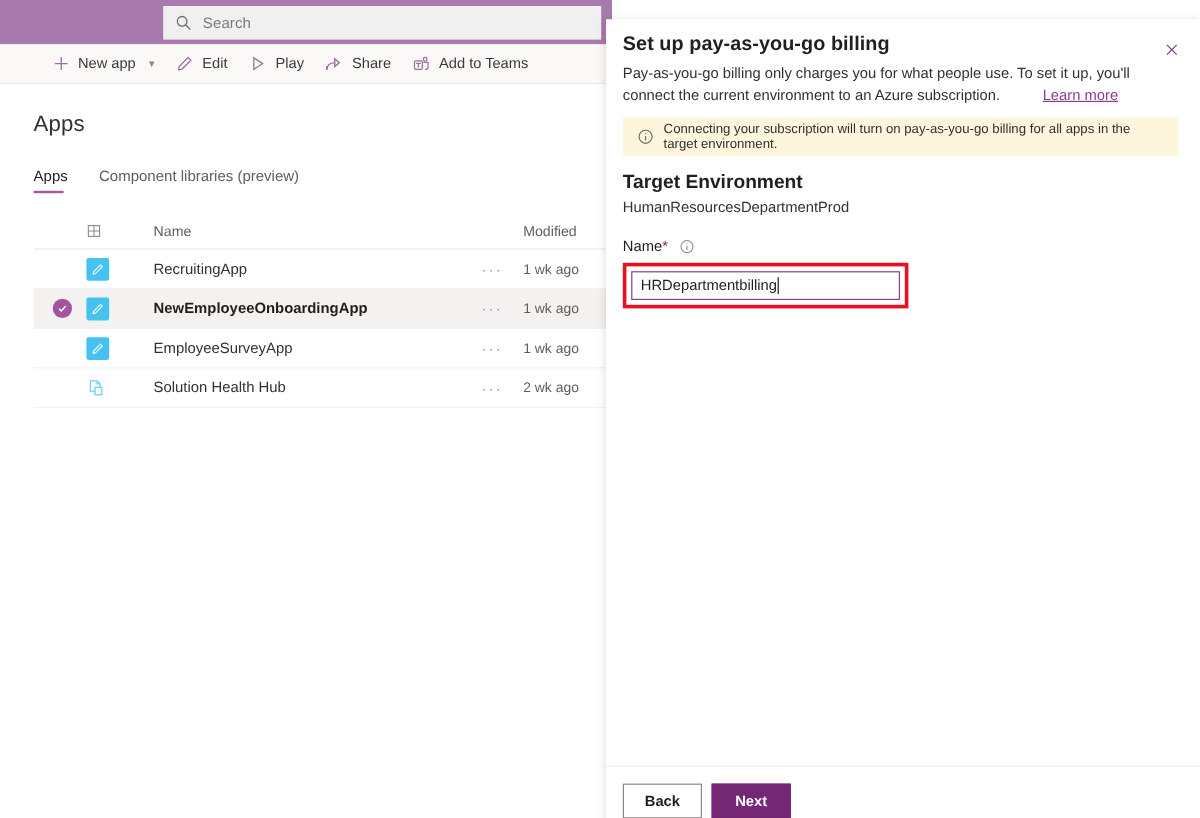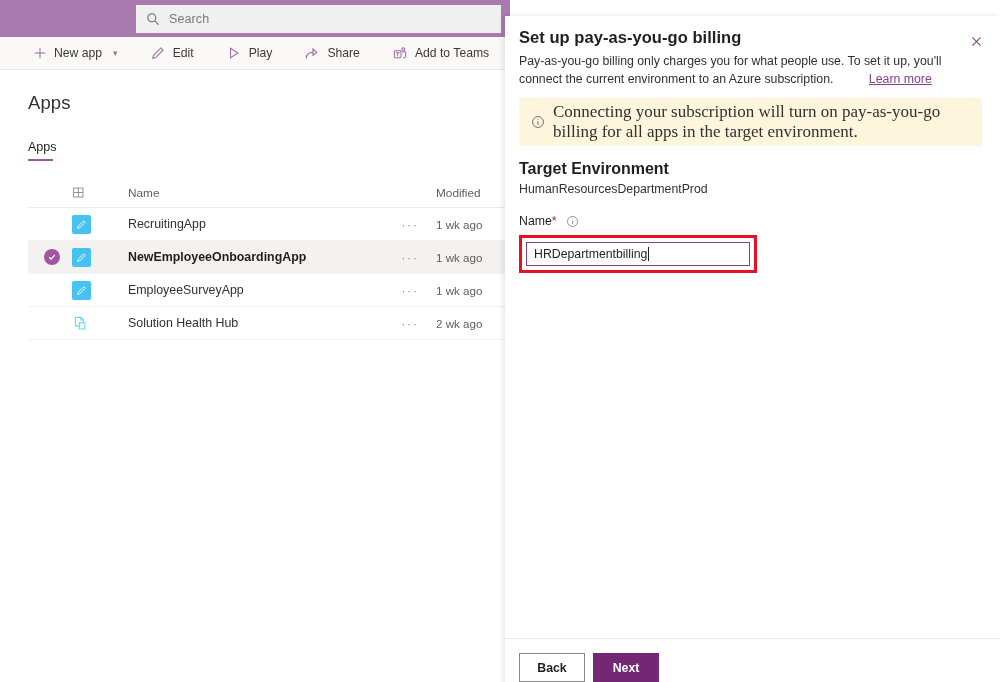--- a/index.html
+++ b/index.html
@@ -61,22 +61,22 @@
   }
 
   
   .cmdbar {
     position: relative;
     height: 33px;
     background: #faf9f8;
     border-bottom: 1px solid #edebe9;
     display: flex;
     align-items: flex-end;
-    padding-left: 23px;
-    gap: 15px;
+    padding-left: 34px;
+    gap: 0px;
     white-space: nowrap;
     overflow: hidden;
   }
   .cmd {
     display: inline-flex;
     align-items: center;
     height: 32px;
     padding: 0 9px;
     font-size: 12.2px;
     color: #3a3a3a;
@@ -249,23 +249,22 @@
     padding: 4px 10px 4px 12px;
     gap: 8px;
   }
   .banner .bi {
     color: #6a6a6a;
     flex: 0 0 auto;
     display: flex;
     align-items: center;
   }
   .banner-text {
-    font-size: 17px;
+    font-size: 11px;
     color: #323130;
-    font-family: Liberation Serif, serif;
   }
 
   .panel-body {
     flex: 1 1 auto;
     padding: 14px 14px 0 14px;
     position: relative;
     overflow: hidden;
   }
   .field-label-strong {
     font-size: 16px;
@@ -431,20 +430,23 @@
       </div>
 
     </div>
 
     <div class="page">
       <div class="page-title">Apps</div>
 
       <div class="tabs">
         <div class="tab active">
           <span>Apps</span>
+        </div>
+        <div class="tab">
+          <span>Component libraries (preview)</span>
         </div>
       </div>
 
       <div class="list">
 
         <div class="list-header">
           <div class="col-check"></div>
           <div class="col-icon">
             <span class="grid-icon">
               <svg width="13" height="13" viewBox="0 0 16 16" fill="none" stroke="currentColor" stroke-width="1.1">

